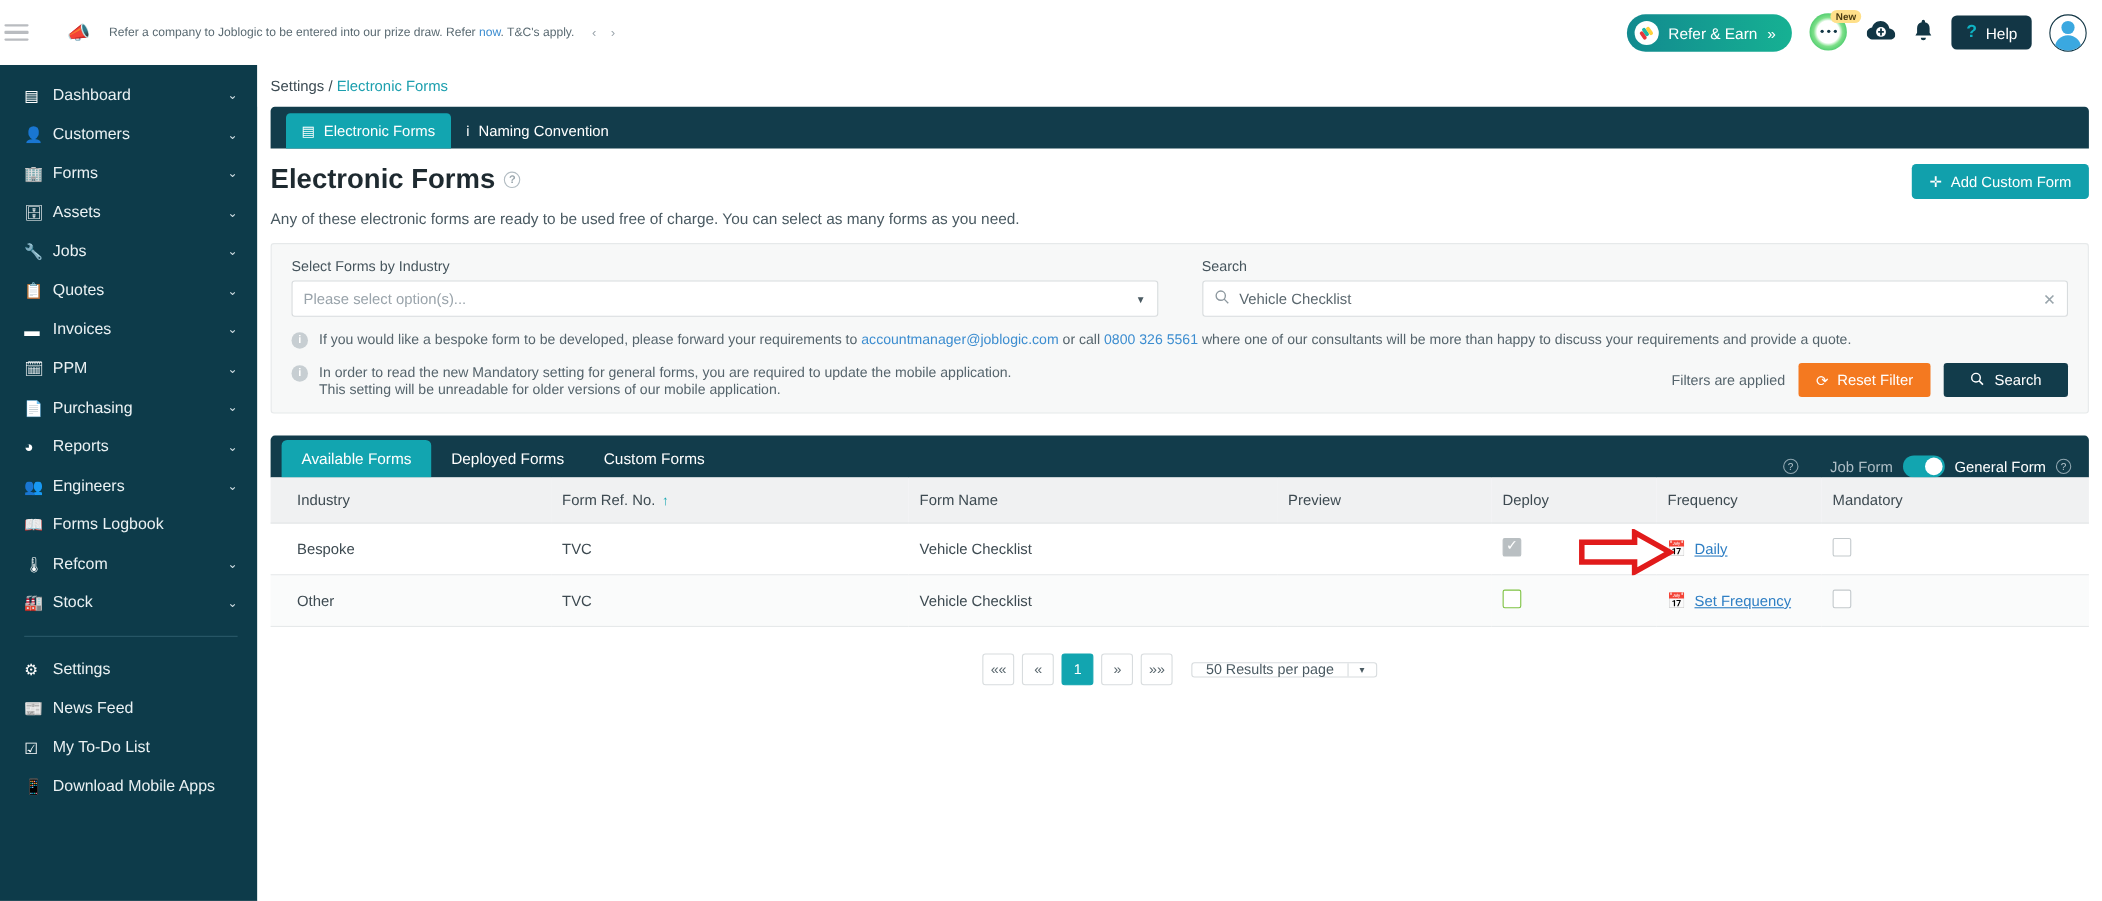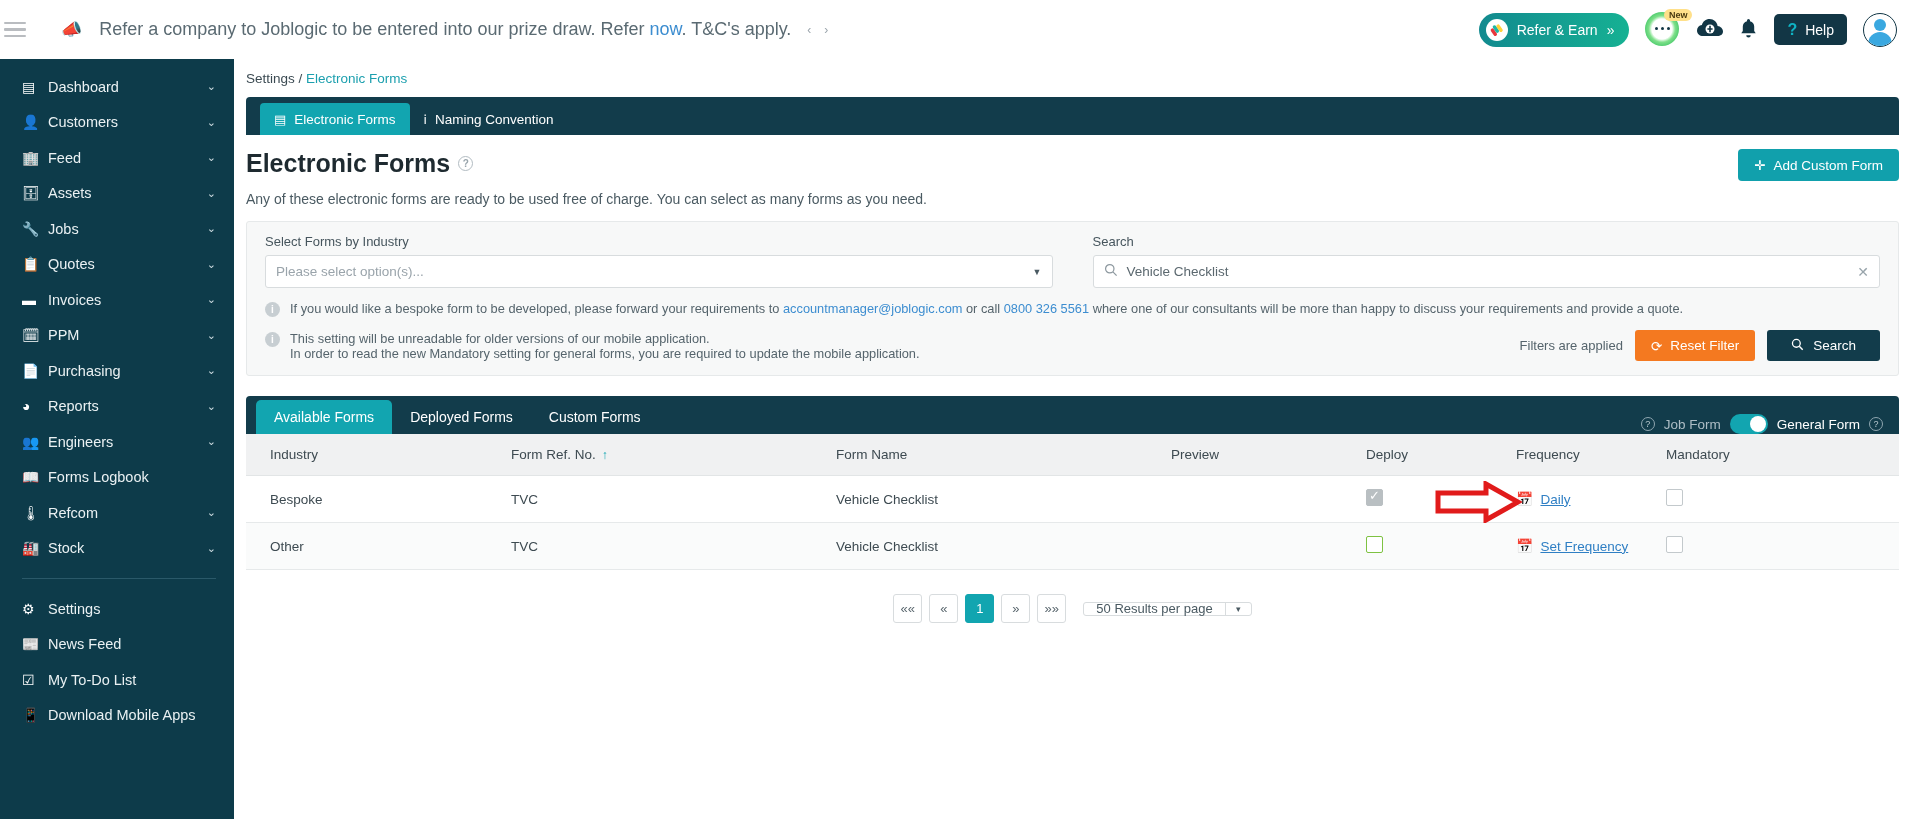--- a/index.html
+++ b/index.html
@@ -15,21 +15,21 @@
     height: 59px; min-height: 59px; background: #ffffff;
     display: flex; align-items: center; position: relative; z-index: 30;
   }
   .logo-wrap { width: 205px; display: flex; align-items: center; padding-left: 14px; gap: 9px; }
   .logo-mark { width: 34px; height: 34px; position: relative; }
   .logo-text { font-size: 27px; font-weight: 700; color: #123645; letter-spacing: -0.5px; }
   .hamburger { display: flex; flex-direction: column; gap: 4px; margin-left: 4px; cursor: pointer; }
   .hamburger span { display: block; width: 22px; height: 2.5px; background: #b9bcc0; border-radius: 1px; }
 
   .megaphone { margin-left: 35px; font-size: 17px; color: #3b4a52; }
-  .banner-text { margin-left: 17px; font-size: 18px; color: #5a6a72; white-space: nowrap; }
+  .banner-text { margin-left: 17px; font-size: 11px; color: #5a6a72; white-space: nowrap; }
   .banner-text a { color: #3c8dd0; text-decoration: none; }
   .banner-arrows { margin-left: 16px; display: flex; gap: 13px; color: #9aa4ab; font-size: 12px; }
 
   .top-right { margin-left: auto; display: flex; align-items: center; gap: 16px; padding-right: 14px; }
   .refer-btn {
     display: flex; align-items: center; gap: 9px;
     background: linear-gradient(90deg, #128a8f 0%, #16b193 100%);
     color: #fff; border: none; border-radius: 19px;
     height: 34px; padding: 0 15px 0 7px; font-size: 14px; cursor: pointer; white-space: nowrap;
   }
@@ -158,21 +158,21 @@
   .tab {
     height: 34px; padding: 0 18px; display: flex; align-items: center; font-size: 14px;
     color: #fff; cursor: pointer; border-radius: 5px 5px 0 0; white-space: nowrap;
   }
   .tab.active { background: #12a5b0; }
   .toggle-zone { margin-left: auto; display: flex; align-items: center; gap: 9px; padding-right: 16px; color: #fff; font-size: 13.5px; }
   .toggle-q {
     display: inline-flex; align-items: center; justify-content: center; width: 14px; height: 14px;
     border-radius: 50%; border: 1.1px solid #8fa6b0; color: #b9c9d0; font-size: 9px;
   }
-  .lbl-dim { color: #aebec6; }
+  .lbl-dim { color: #aebec6; margin-left: 20px; }
   .switch { width: 38px; height: 20px; border-radius: 10px; background: #12a5b0; position: relative; cursor: pointer; }
   .switch .knob { position: absolute; width: 16px; height: 16px; border-radius: 50%; background: #fff; top: 2px; right: 2px; }
 
   
   table.forms { width: 100%; border-collapse: collapse; }
   table.forms thead th {
     background: #f0f1f2; text-align: left; font-size: 13.5px; color: #3d4a51; font-weight: 400;
     padding: 13px 10px; border-bottom: 1px solid #e2e5e6;
   }
   table.forms thead th .sortup { color: #12a5b0; margin-left: 6px; font-size: 12px; }
@@ -296,21 +296,21 @@
           <span class="nav-label">Dashboard</span>
           <span class="nav-chev">⌄</span>
         </div>
         <div class="nav-item">
           <span class="nav-ico">👤</span>
           <span class="nav-label">Customers</span>
           <span class="nav-chev">⌄</span>
         </div>
         <div class="nav-item">
           <span class="nav-ico">🏢</span>
-          <span class="nav-label">Feed</span>
+          <span class="nav-label">Forms</span>
           <span class="nav-chev">⌄</span>
         </div>
         <div class="nav-item">
           <span class="nav-ico">🗄</span>
           <span class="nav-label">Assets</span>
           <span class="nav-chev">⌄</span>
         </div>
         <div class="nav-item">
           <span class="nav-ico">🔧</span>
           <span class="nav-label">Jobs</span>
@@ -440,22 +440,22 @@
 
         <div class="notice">
           <span class="notice-ico">i</span>
           <div><span>If you would like a bespoke form to be developed, please forward your requirements to </span><a href="#">accountmanager@joblogic.com</a><span> or call </span><a href="#">0800 326 5561</a><span> where one of our consultants will be more than happy to discuss your requirements and provide a quote.</span></div>
         </div>
 
         <div class="notice-row2">
           <div class="notice" style="margin-top:0;">
             <span class="notice-ico">i</span>
             <div>
+              <span class="notice-line2">In order to read the new Mandatory setting for general forms, you are required to update the mobile application.</span>
               <span class="notice-line2">This setting will be unreadable for older versions of our mobile application.</span>
-              <span class="notice-line2">In order to read the new Mandatory setting for general forms, you are required to update the mobile application.</span>
             </div>
           </div>
           <div class="filter-actions">
             <span class="filters-applied">Filters are applied</span>
             <button class="reset-btn">
               <span>⟳</span>
               <span>Reset Filter</span>
             </button>
             <button class="search-btn">
               <span>

